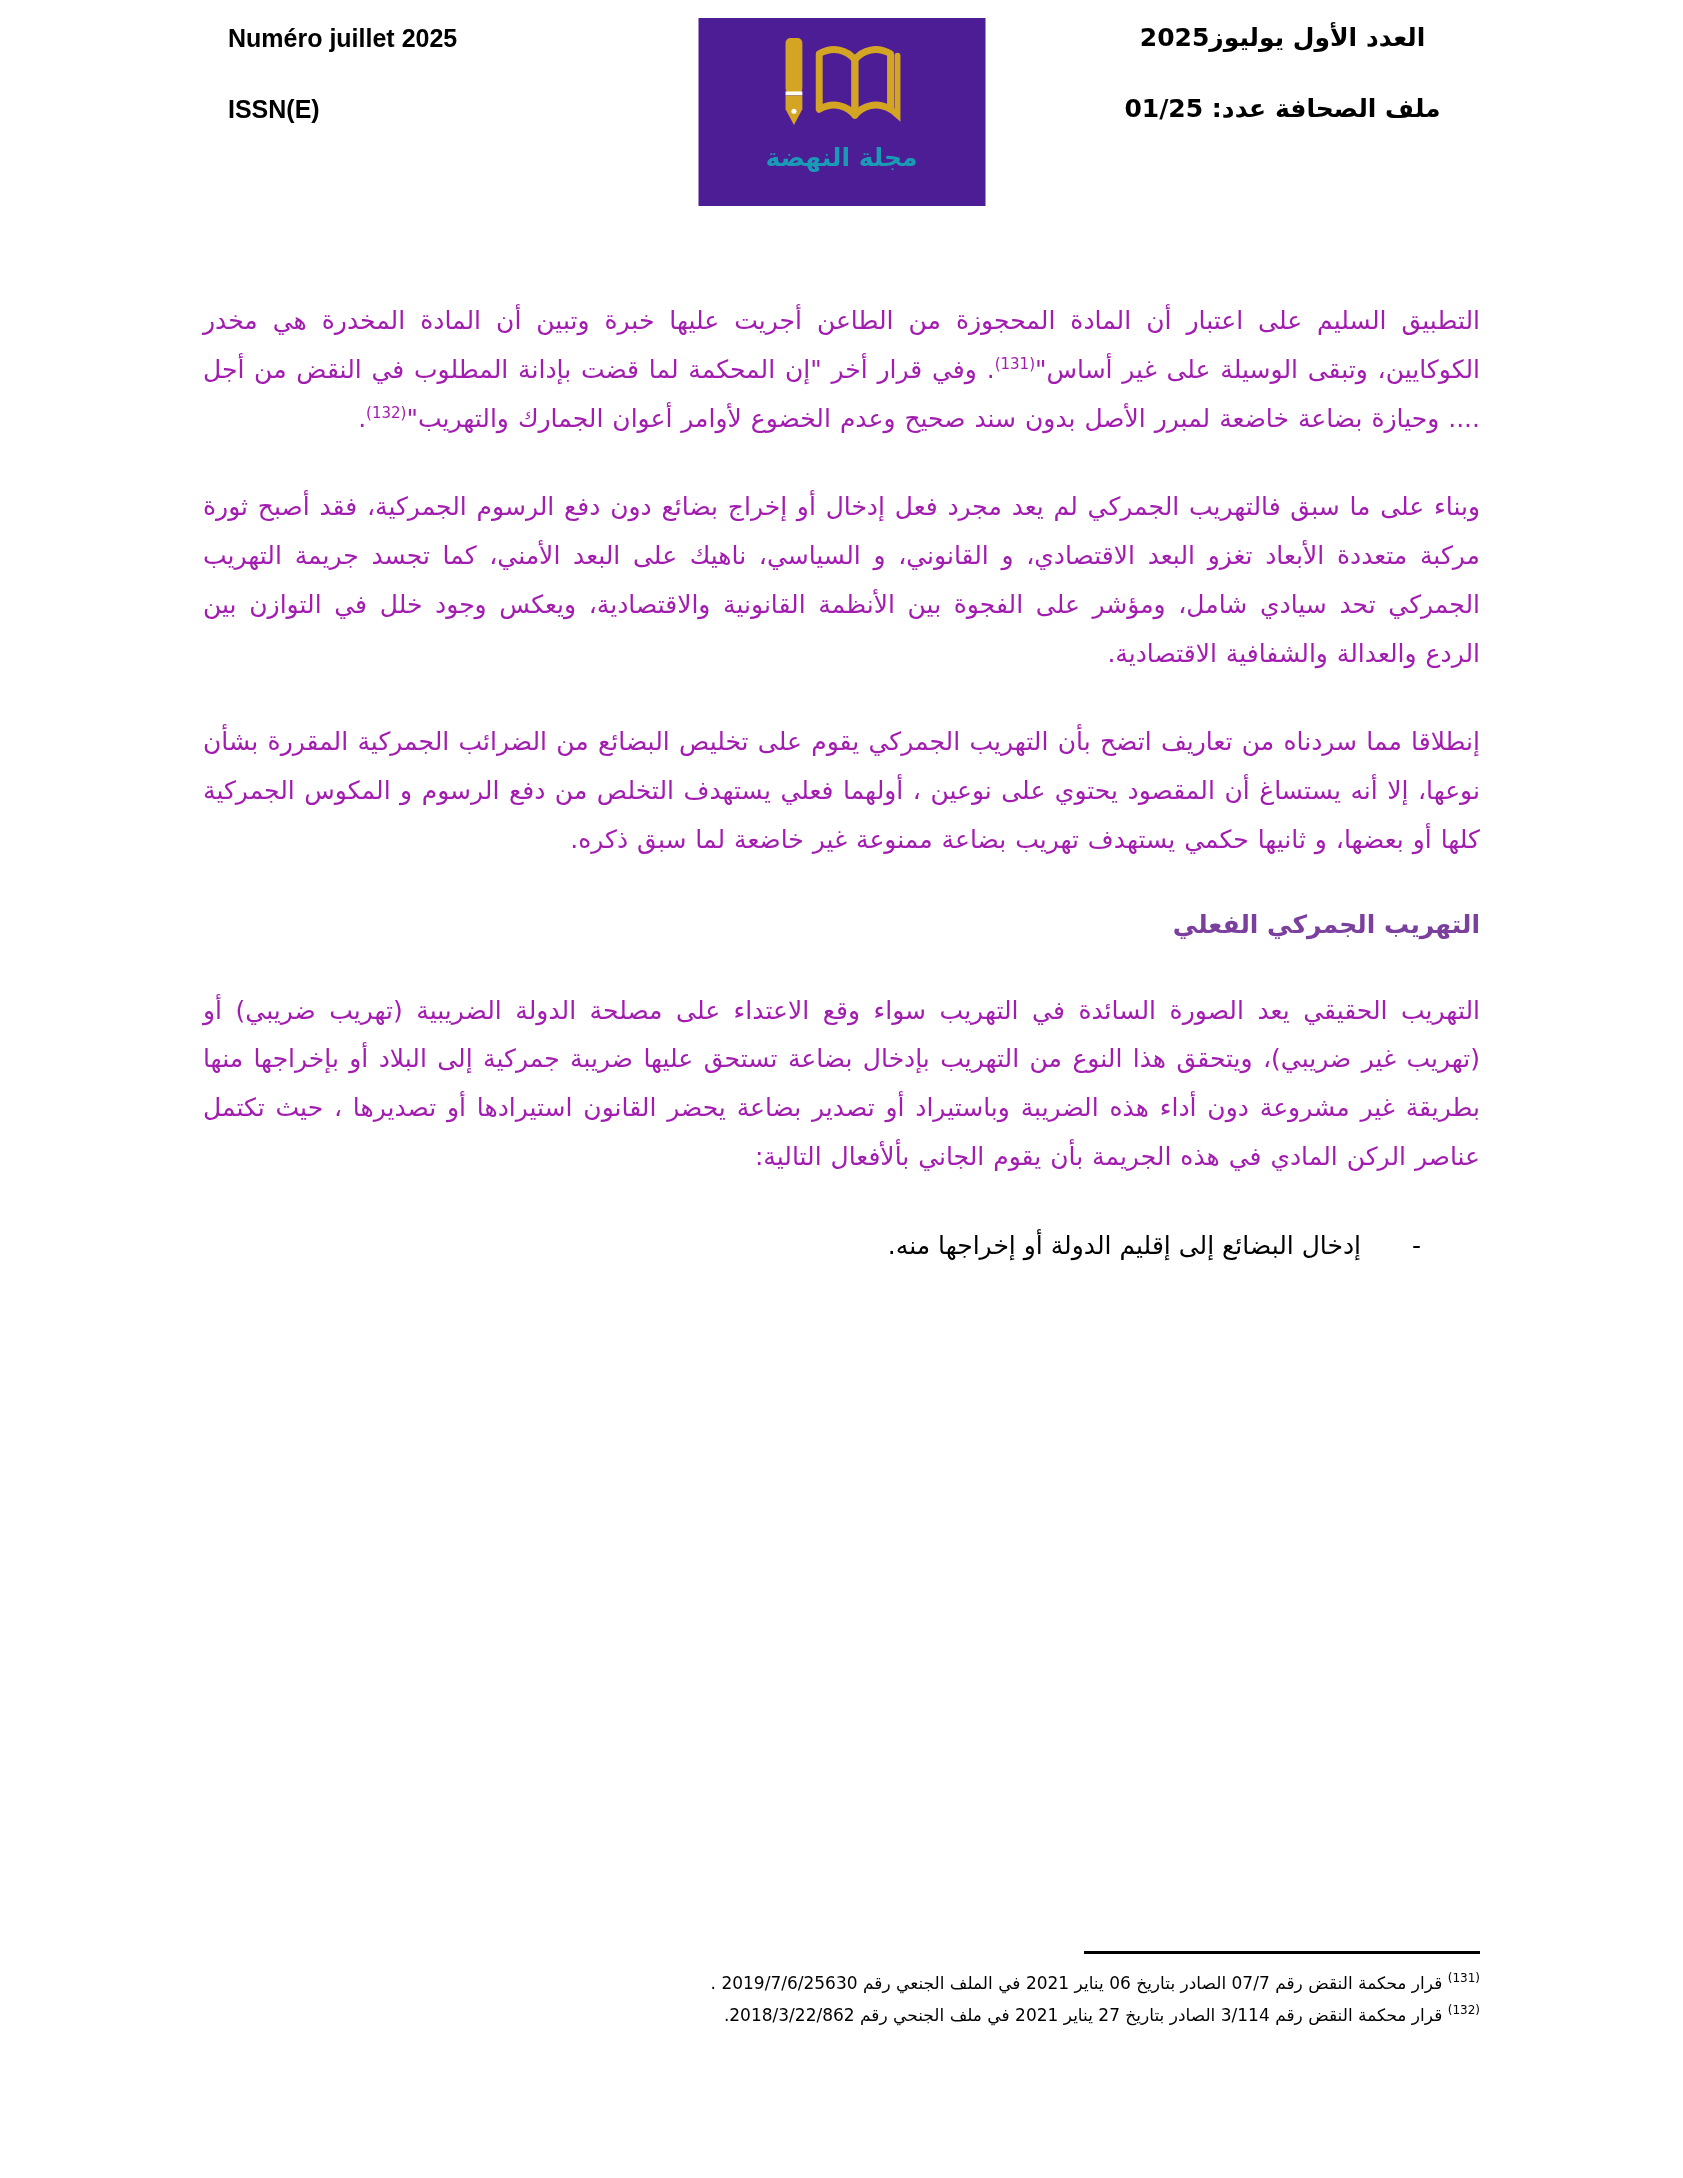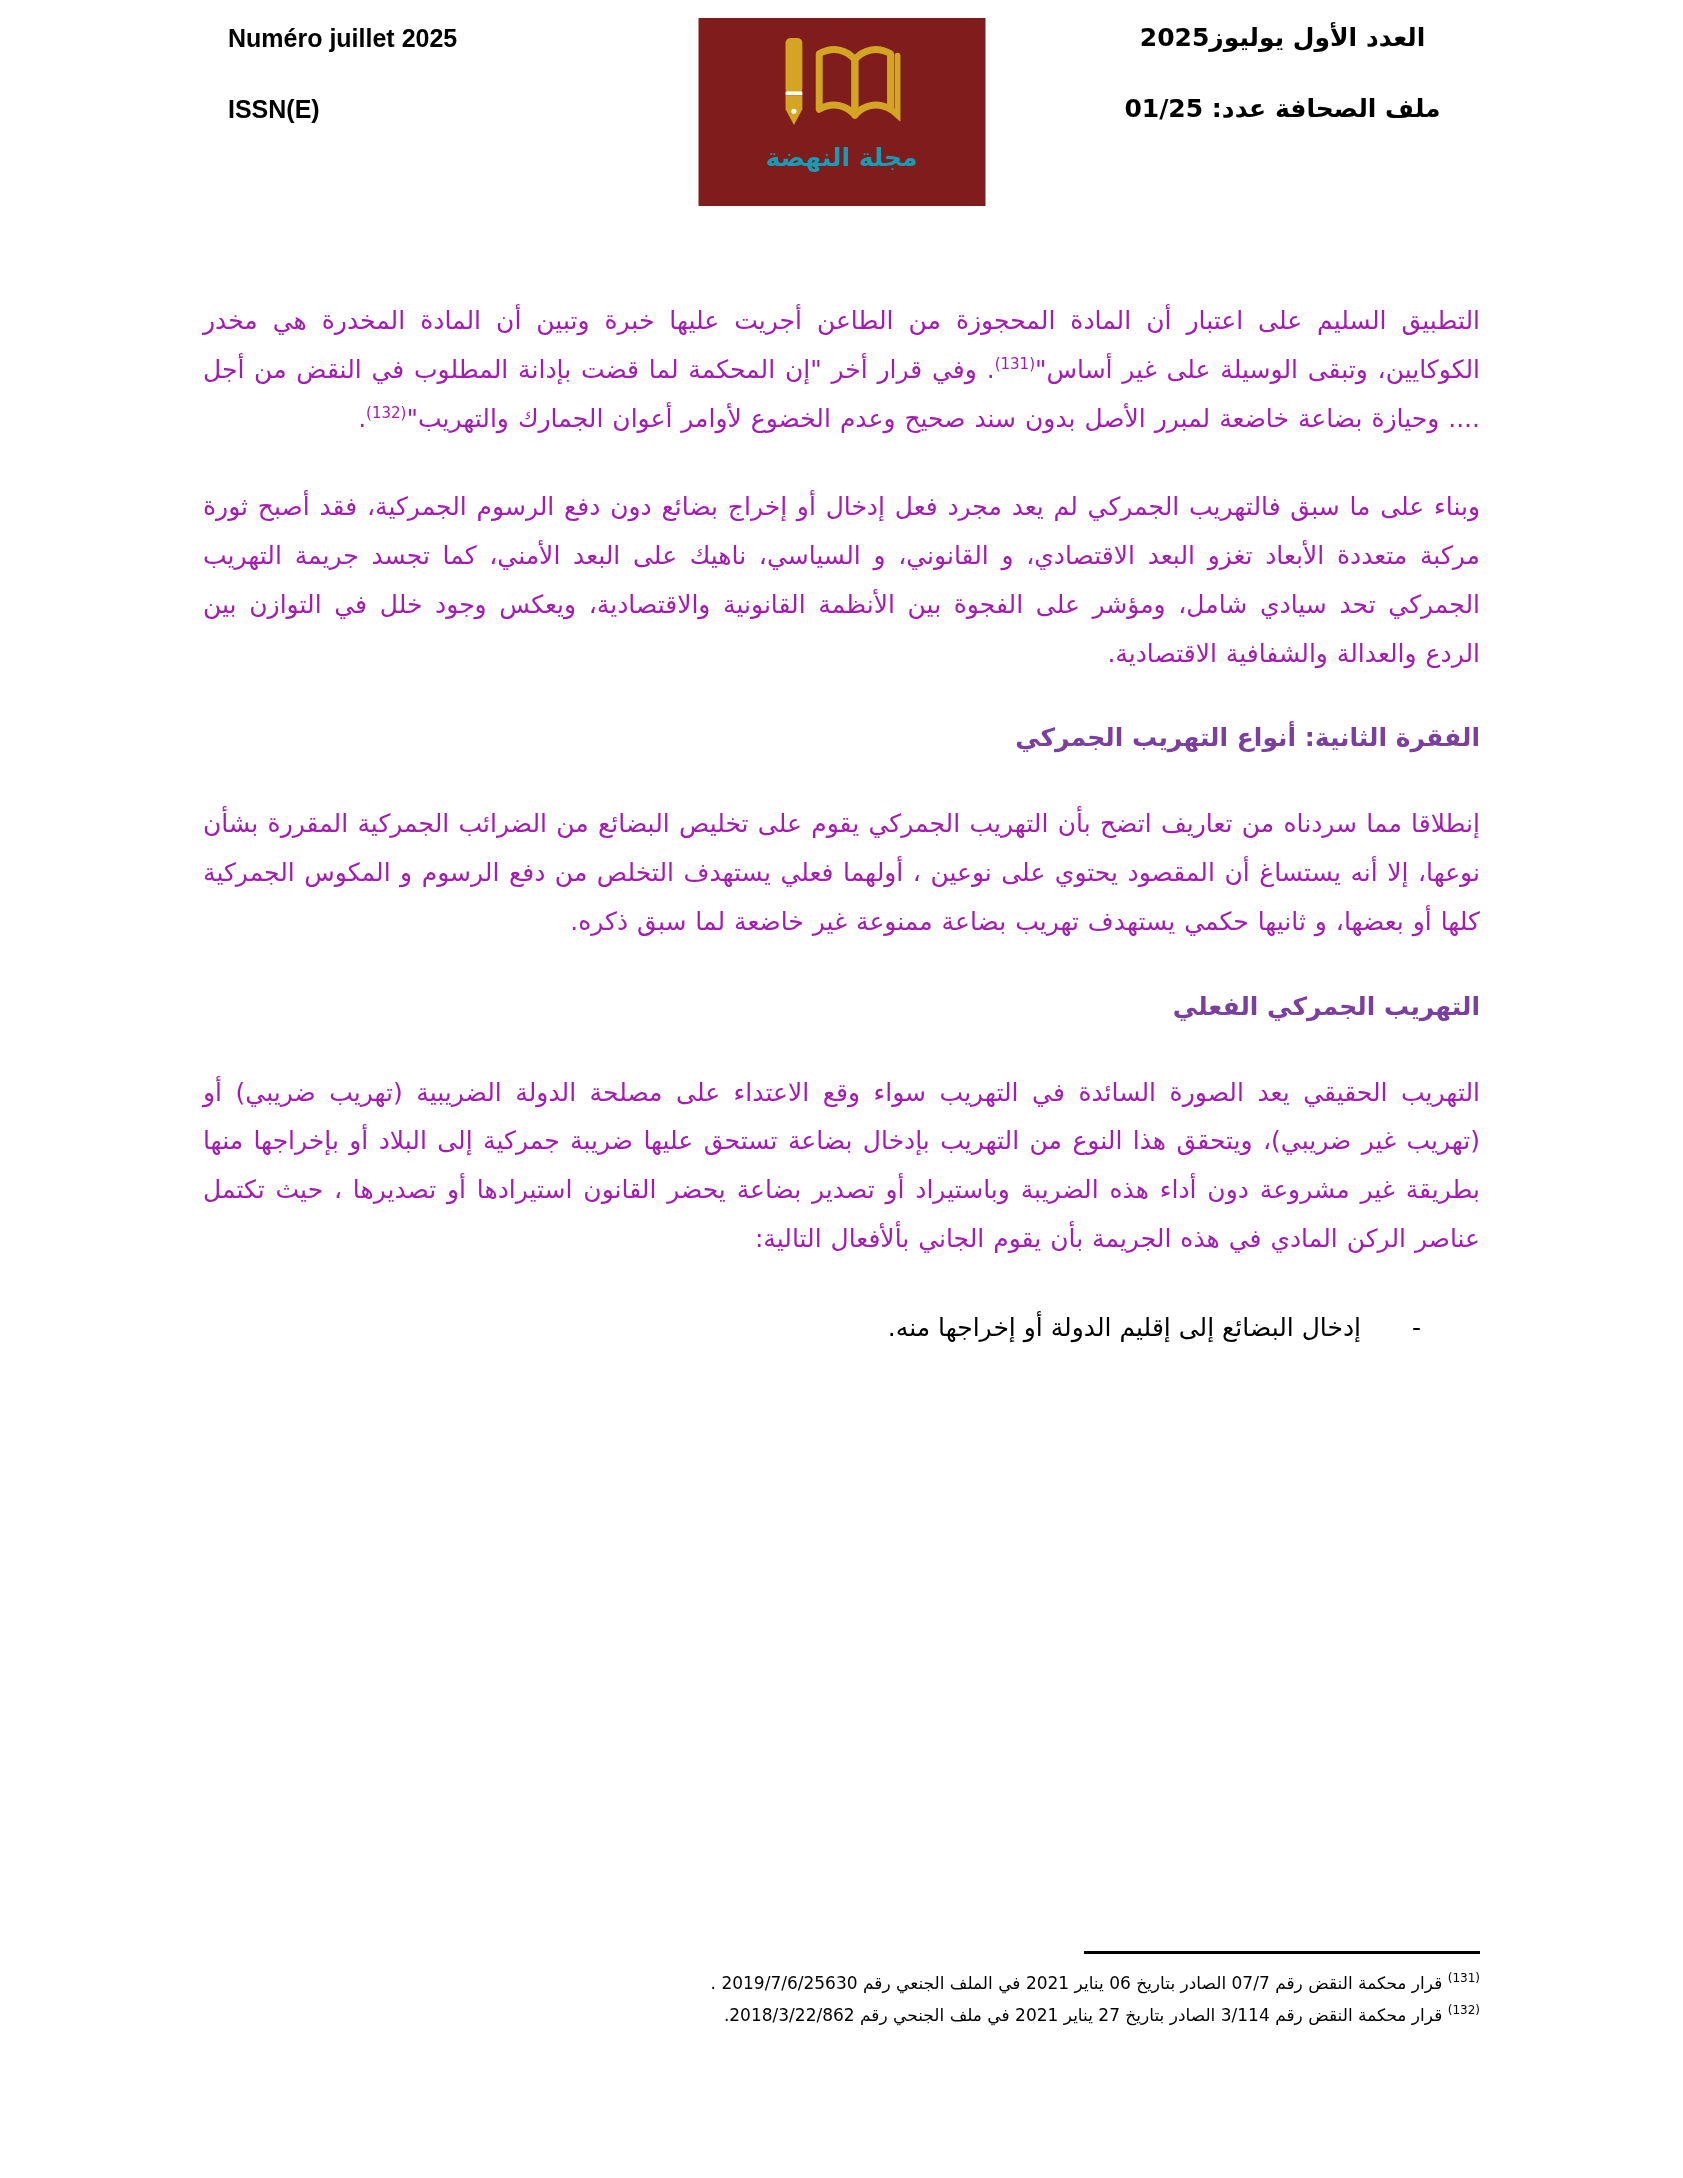--- a/index.html
+++ b/index.html
@@ -62,21 +62,21 @@
   }
 
   
   .logo-wrap {
     position: absolute;
     left: 50%;
     transform: translateX(-50%);
     top: -6px;
     width: 287px;
     height: 188px;
-    background: #7f1d1d;
+    background: #4c1d95;
     display: flex;
     flex-direction: column;
     align-items: center;
     justify-content: flex-start;
   }
   .logo-svg { margin-top: 12px; }
   .logo-text {
     margin-top: 2px;
     font-family: "DejaVu Sans", sans-serif;
     font-size: 25px;
@@ -221,21 +221,20 @@
     </div>
 
   </div>
 
   <div class="content">
 
     <p class="body-par just-both"><span>التطبيق السليم على اعتبار أن المادة المحجوزة من الطاعن أجريت عليها خبرة وتبين أن المادة المخدرة هي مخدر الكوكايين، وتبقى الوسيلة على غير أساس"</span><span class="sup">(131)</span><span>. وفي قرار أخر "إن المحكمة لما قضت بإدانة المطلوب في النقض من أجل .... وحيازة بضاعة خاضعة لمبرر الأصل بدون سند صحيح وعدم الخضوع لأوامر أعوان الجمارك والتهريب"</span><span class="sup">(132)</span><span>.</span></p>
 
     <p class="body-par just-both">وبناء على ما سبق فالتهريب الجمركي لم يعد مجرد فعل إدخال أو إخراج بضائع دون دفع الرسوم الجمركية، فقد أصبح ثورة مركبة متعددة الأبعاد تغزو البعد الاقتصادي، و القانوني، و السياسي، ناهيك على البعد الأمني، كما تجسد جريمة التهريب الجمركي تحد سيادي شامل، ومؤشر على الفجوة بين الأنظمة القانونية والاقتصادية، ويعكس وجود خلل في التوازن بين الردع والعدالة والشفافية الاقتصادية.</p>
 
-    <h2 class="sec-head">الفقرة الثانية: أنواع التهريب الجمركي</h2>
 
     <p class="body-par just-both">إنطلاقا مما سردناه من تعاريف اتضح بأن التهريب الجمركي يقوم على تخليص البضائع من الضرائب الجمركية المقررة بشأن نوعها، إلا أنه يستساغ أن المقصود يحتوي على نوعين ، أولهما فعلي يستهدف التخلص من دفع الرسوم و المكوس الجمركية كلها أو بعضها، و ثانيها حكمي يستهدف تهريب بضاعة ممنوعة غير خاضعة لما سبق ذكره.</p>
 
     <h2 class="sec-head">التهريب الجمركي الفعلي</h2>
 
     <p class="body-par just-both">التهريب الحقيقي يعد الصورة السائدة في التهريب سواء وقع الاعتداء على مصلحة الدولة الضريبية (تهريب ضريبي) أو (تهريب غير ضريبي)، ويتحقق هذا النوع من التهريب بإدخال بضاعة تستحق عليها ضريبة جمركية إلى البلاد أو بإخراجها منها بطريقة غير مشروعة دون أداء هذه الضريبة وباستيراد أو تصدير بضاعة يحضر القانون استيرادها أو تصديرها ، حيث تكتمل عناصر الركن المادي في هذه الجريمة بأن يقوم الجاني بألأفعال التالية:</p>
 
     <ul class="dash-list">
       <li><span class="dash">-</span><span>إدخال البضائع إلى إقليم الدولة أو إخراجها منه.</span></li>
     </ul>

